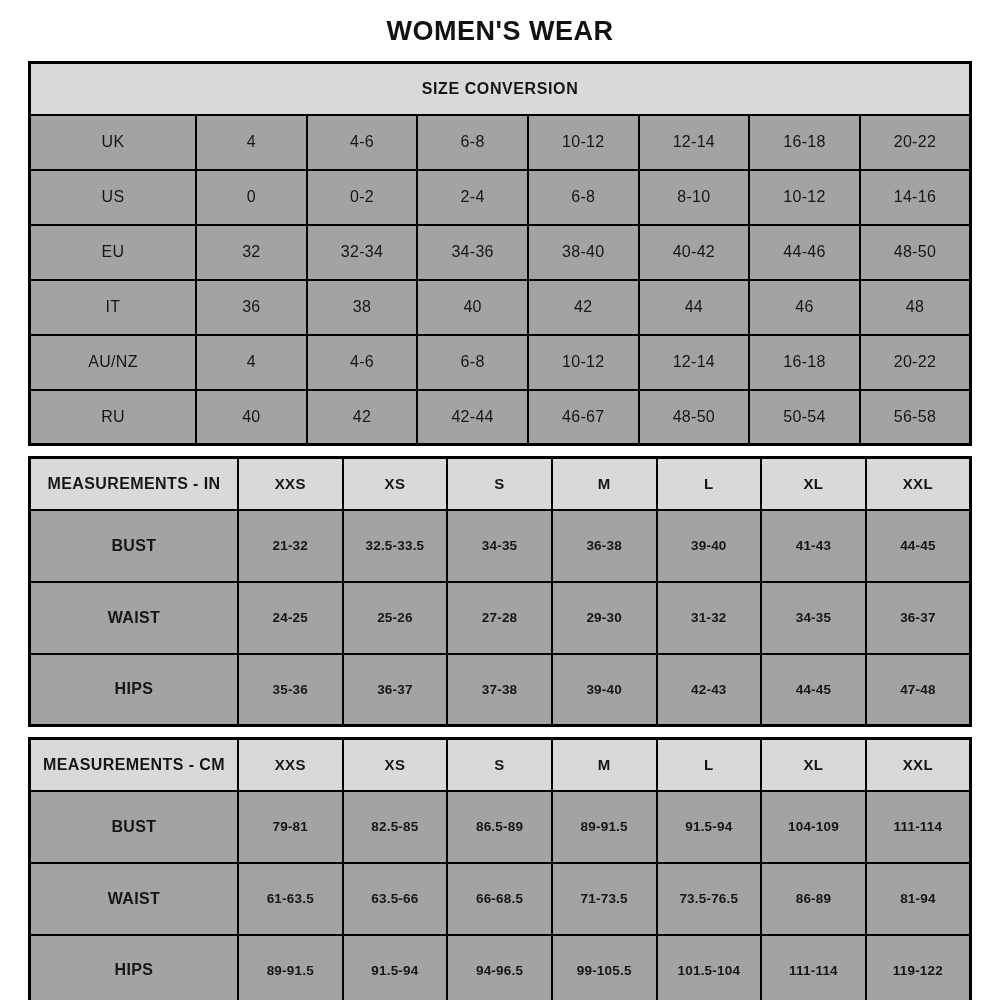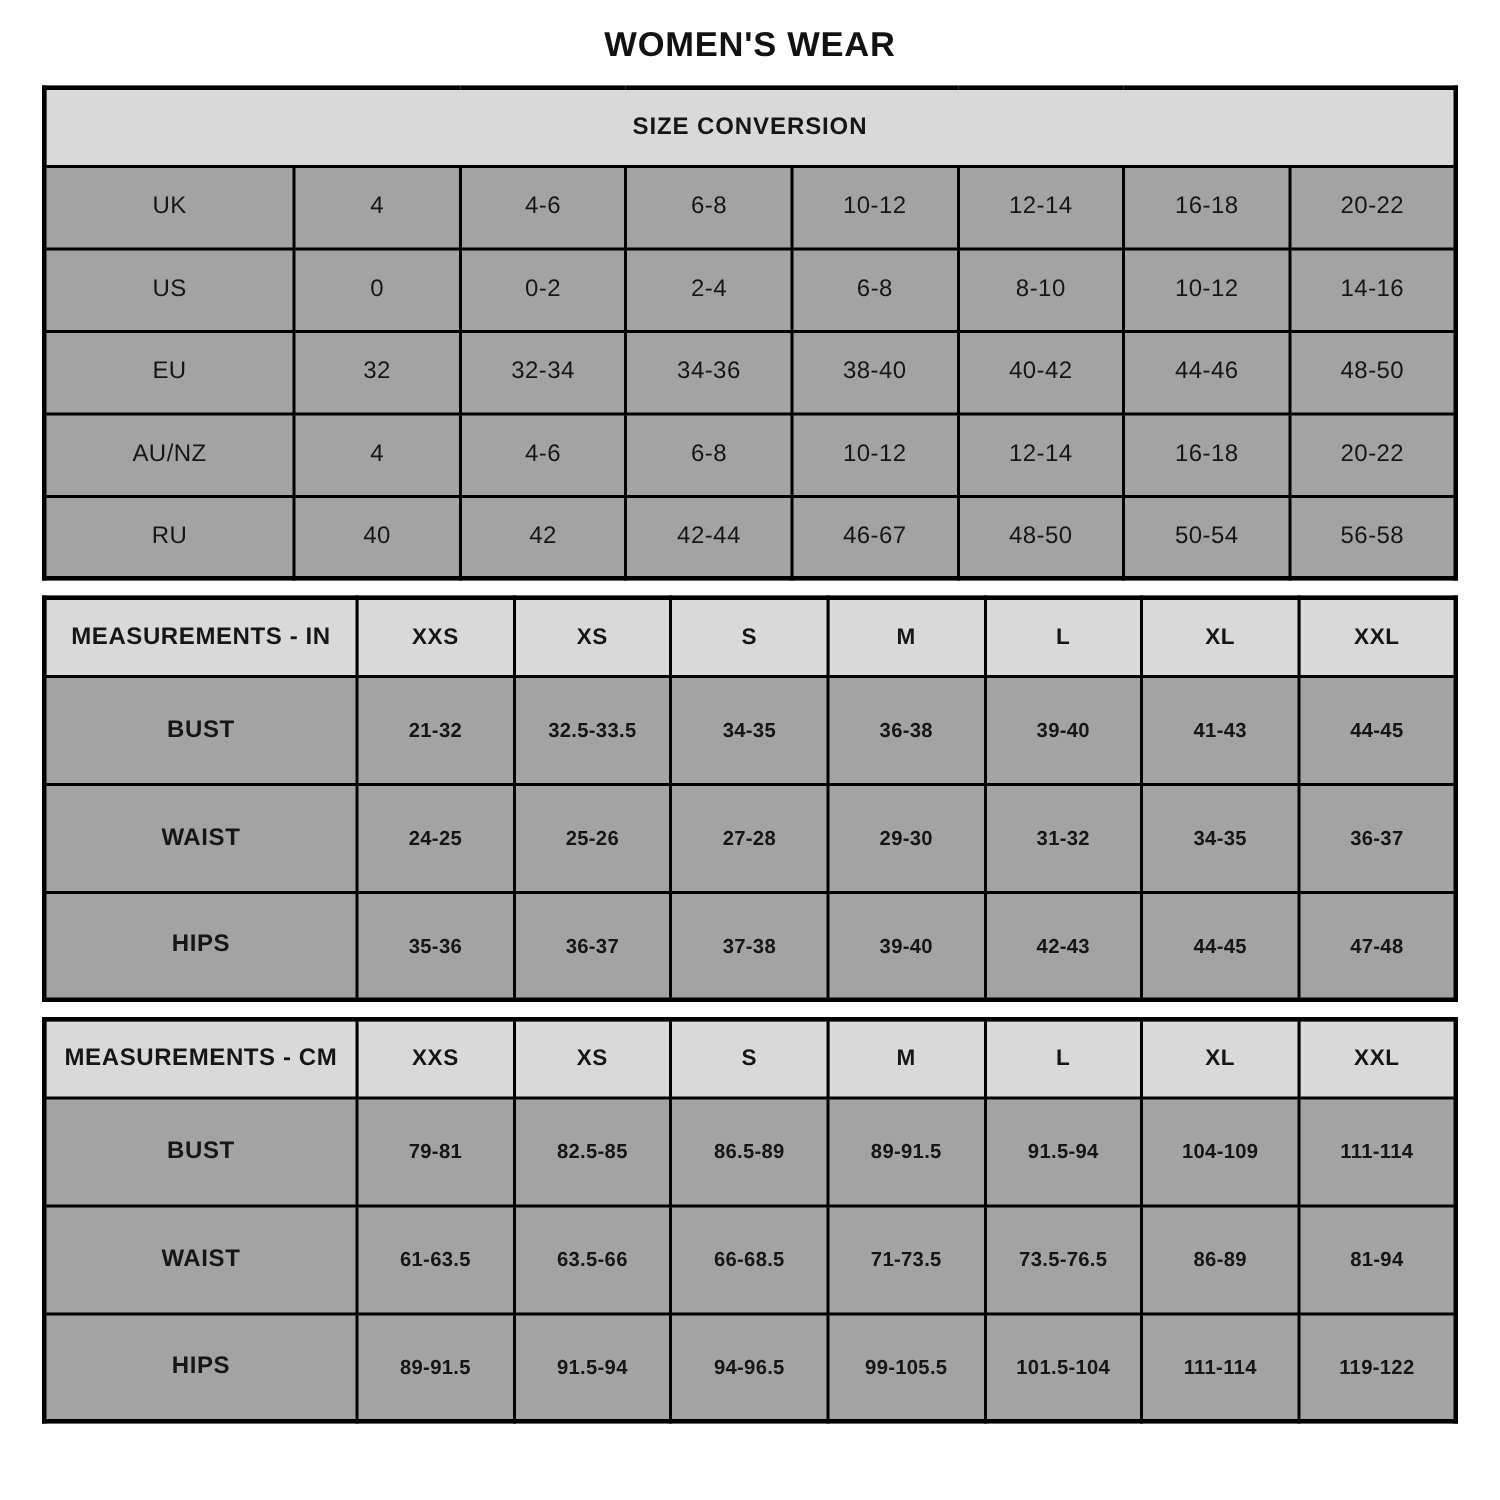--- a/index.html
+++ b/index.html
@@ -6,21 +6,21 @@
   html, body { background: #ffffff; }
   body {
     width: 1000px; height: 1000px;
     font-family: "Liberation Sans", sans-serif;
     color: #161616;
     overflow: hidden;
   }
   .page { padding: 12px 28px 0; box-sizing: border-box; }
   .page-title {
     text-align: center;
-    font-size: 23px;
+    font-size: 27px;
     font-weight: 700;
     letter-spacing: 0.5px;
     margin: 4px 0 14px;
     color: #121212;
   }
   table.tbl {
     width: 100%;
     border-collapse: collapse;
     border: 3px solid #000;
     table-layout: fixed;
@@ -116,20 +116,30 @@
         </tr>
         <tr>
           <td class="row-label">EU</td>
           <td>32</td>
           <td>32-34</td>
           <td>34-36</td>
           <td>38-40</td>
           <td>40-42</td>
           <td>44-46</td>
           <td>48-50</td>
+        </tr>
+        <tr>
+          <td class="row-label">IT</td>
+          <td>36</td>
+          <td>38</td>
+          <td>40</td>
+          <td>42</td>
+          <td>44</td>
+          <td>46</td>
+          <td>48</td>
         </tr>
         <tr>
           <td class="row-label">AU/NZ</td>
           <td>4</td>
           <td>4-6</td>
           <td>6-8</td>
           <td>10-12</td>
           <td>12-14</td>
           <td>16-18</td>
           <td>20-22</td>

